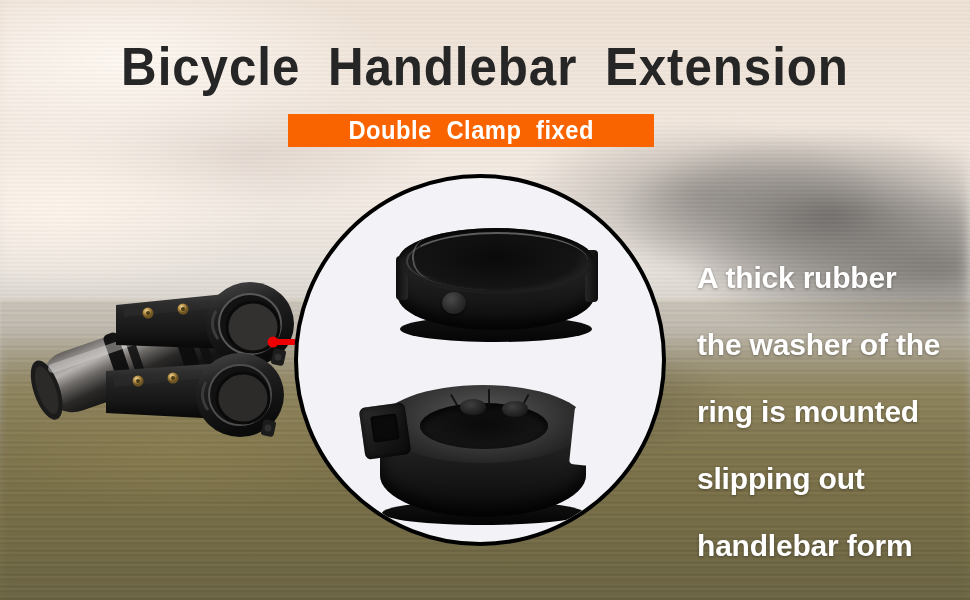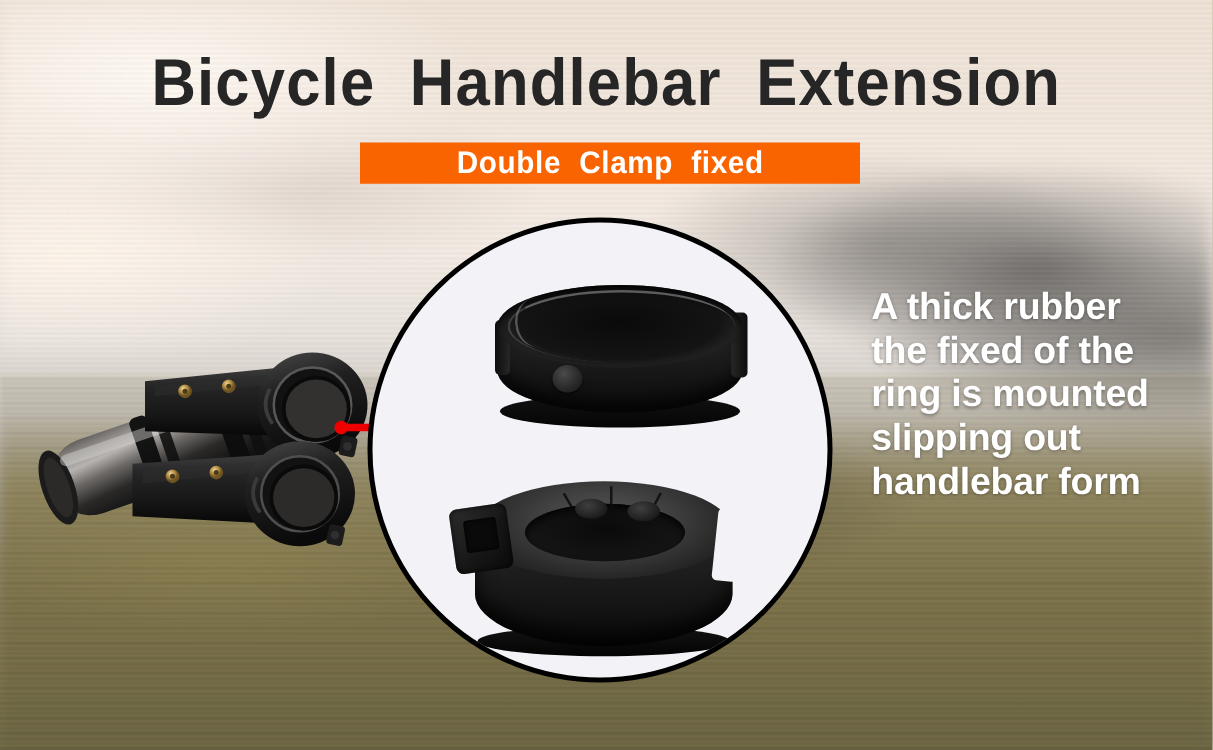--- a/index.html
+++ b/index.html
@@ -57,21 +57,21 @@
 
   
   .title{
     position:absolute;left:0;right:0;top:40px;text-align:center;
     font-size:53px;font-weight:bold;color:#262626;
     letter-spacing:1px;word-spacing:14px;
     transform:scaleX(.93);transform-origin:center;
     line-height:1;white-space:nowrap;
   }
   .ribbon{
-    position:absolute;left:288px;top:114px;width:400px;height:33px;
+    position:absolute;left:288px;top:114px;width:366px;height:33px;
     background:#fa6400;display:flex;align-items:center;justify-content:center;
   }
   .ribbon-text{
     color:#ffffff;font-size:25px;font-weight:bold;
     letter-spacing:.5px;word-spacing:8px;white-space:nowrap;
     transform:scaleX(.95);
   }
 
   
   .inset{
@@ -177,21 +177,21 @@
   
   .product{position:absolute;left:20px;top:245px;width:290px;height:225px;}
 
   
   .desc{
     position:absolute;left:697px;top:228px;width:250px;
     color:#ffffff;font-size:30px;font-weight:bold;
     line-height:35px;letter-spacing:-.2px;
     text-shadow:0 1px 3px rgba(0,0,0,.35);
   }
-  .desc div{white-space:nowrap;}
+  .desc div{white-space:nowrap;margin-top:32px;}
 </style>
 </head>
 <body>
 
 <div id="stage">
 
   <div class="bg-layer bg-sky"></div>
   <div class="bg-layer bg-cloudL"></div>
   <div class="bg-layer bg-hillR"></div>
   <div class="bg-layer bg-ground"></div>
@@ -321,19 +321,19 @@
       <div class="pad p2"></div>
       <div class="earL"></div>
       <div class="earSlot"></div>
       <div class="gapR"></div>
     </div>
 
   </div>
 
   <div class="desc">
     <div>A thick rubber</div>
-    <div>the fixed of the</div>
+    <div>the washer of the</div>
     <div>ring is mounted</div>
     <div>slipping out</div>
     <div>handlebar form</div>
   </div>
 
 </div>
 
 </body></html>

